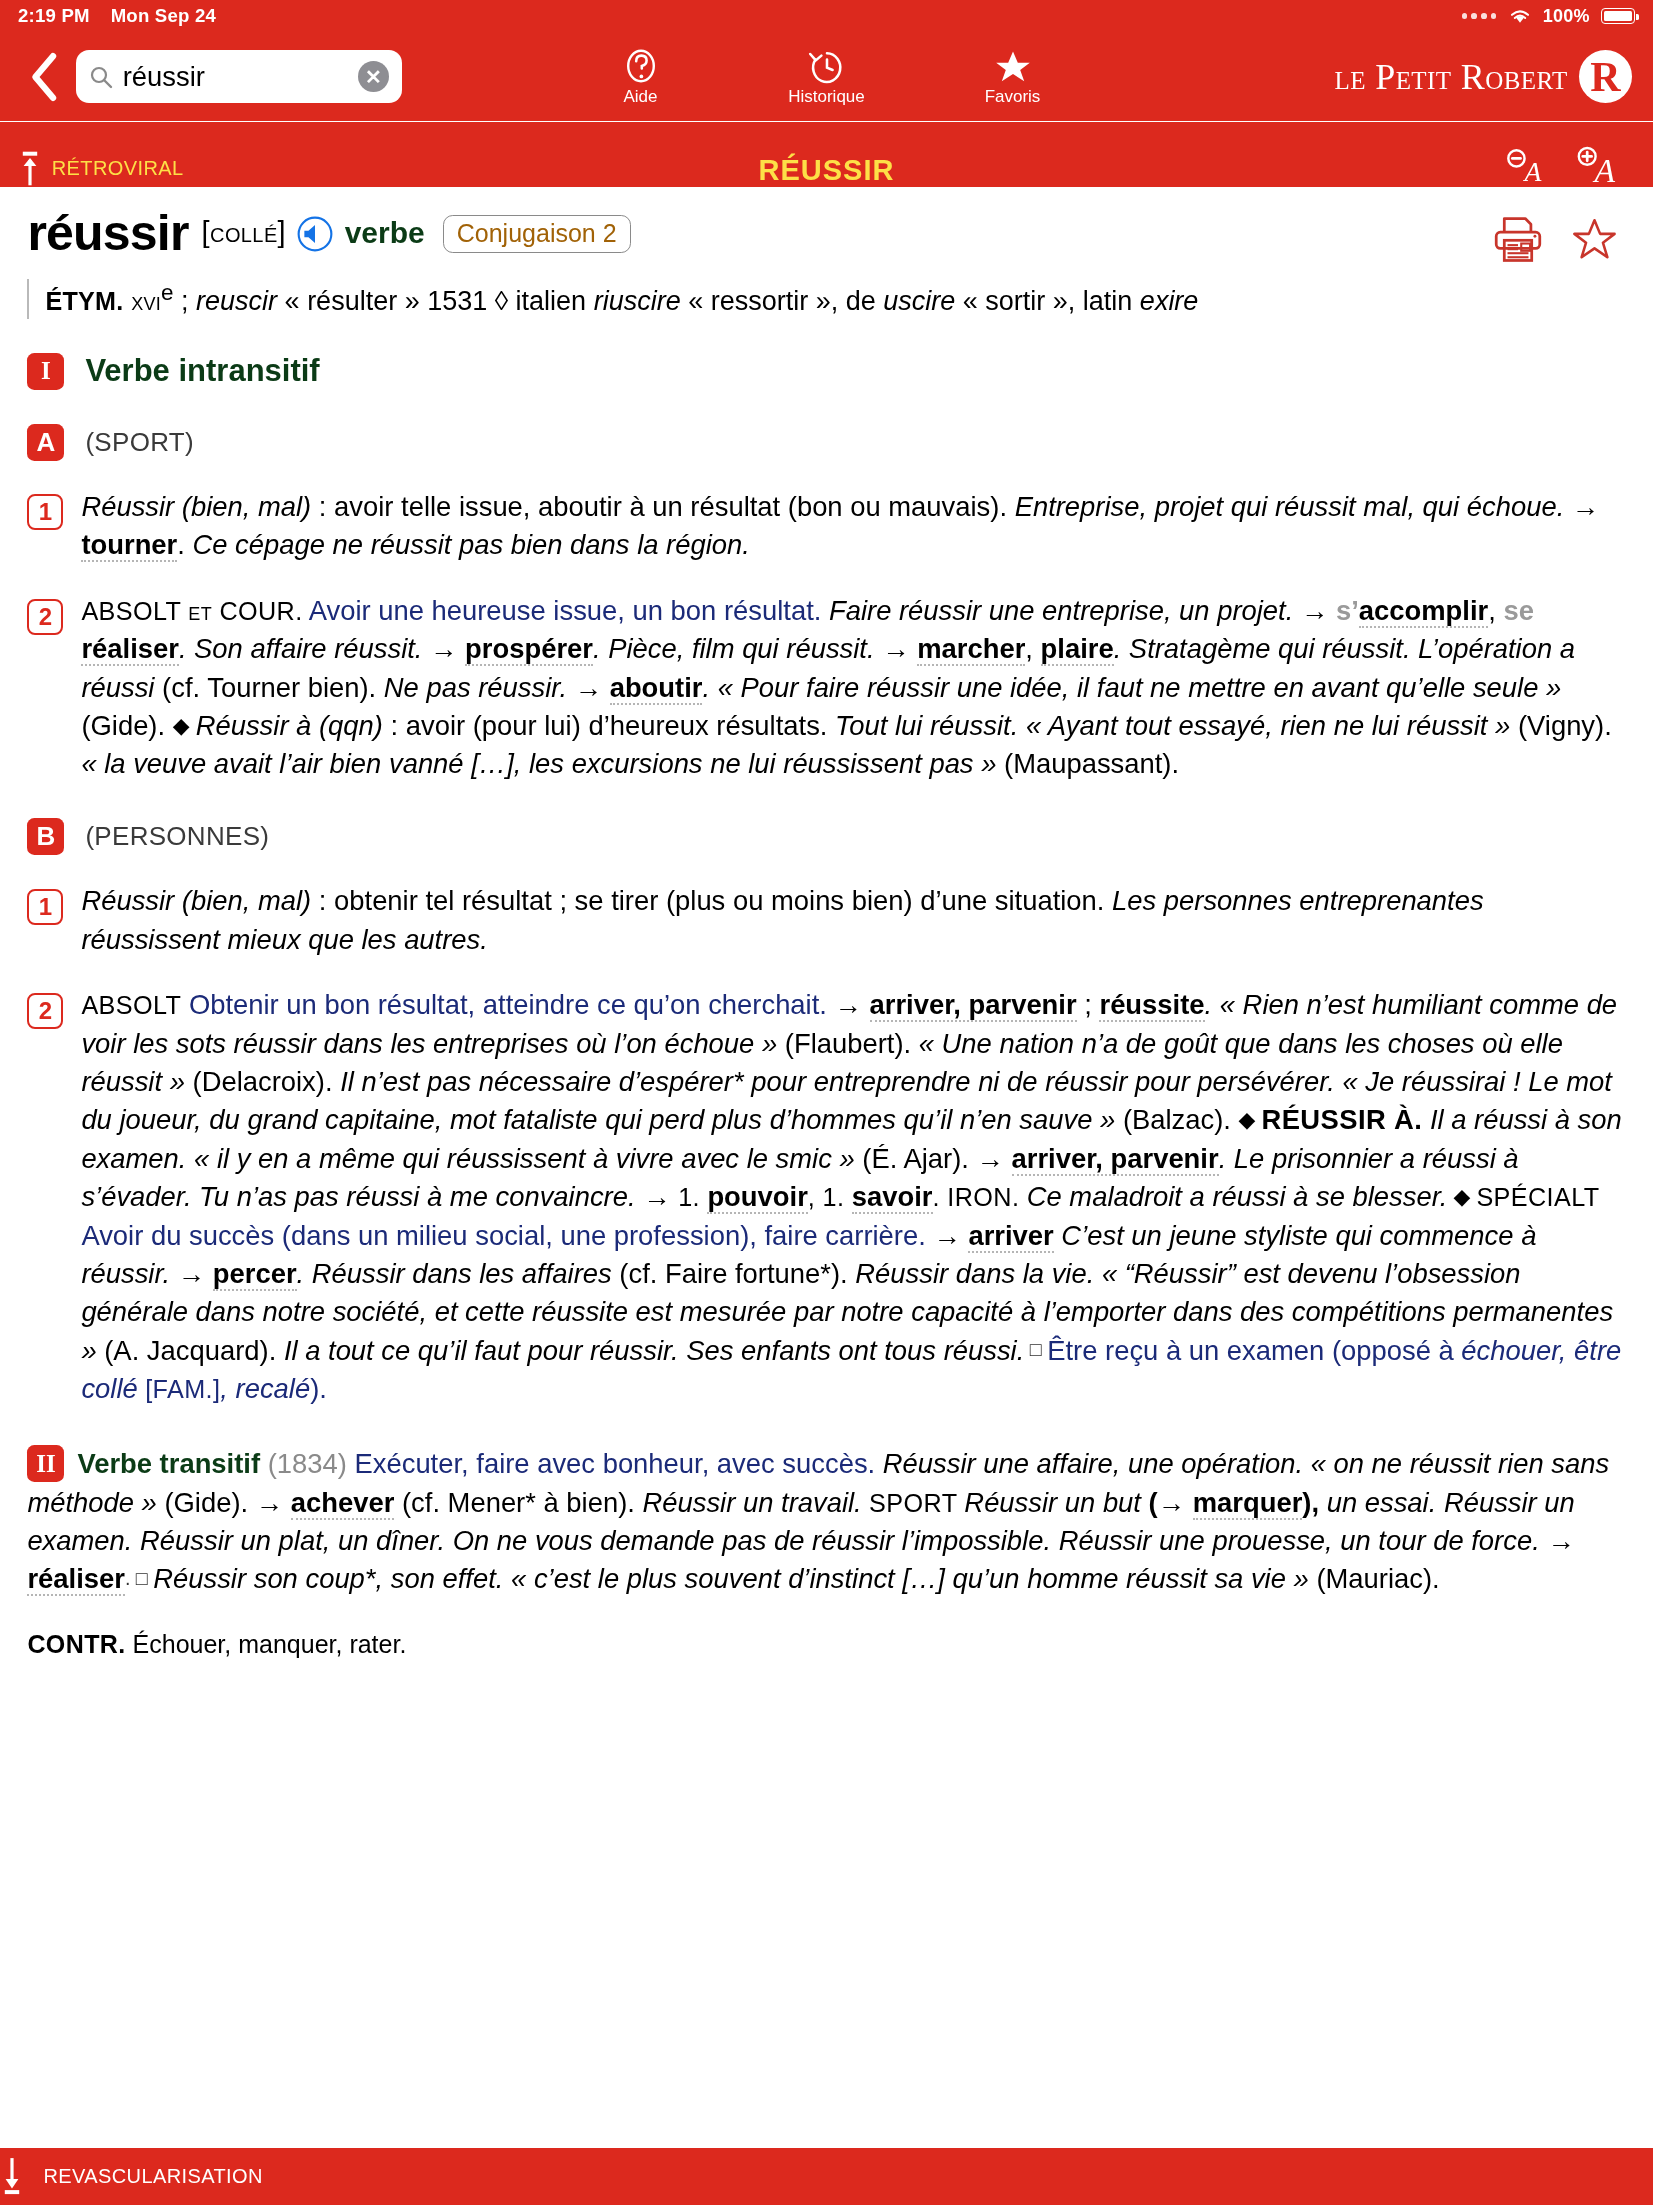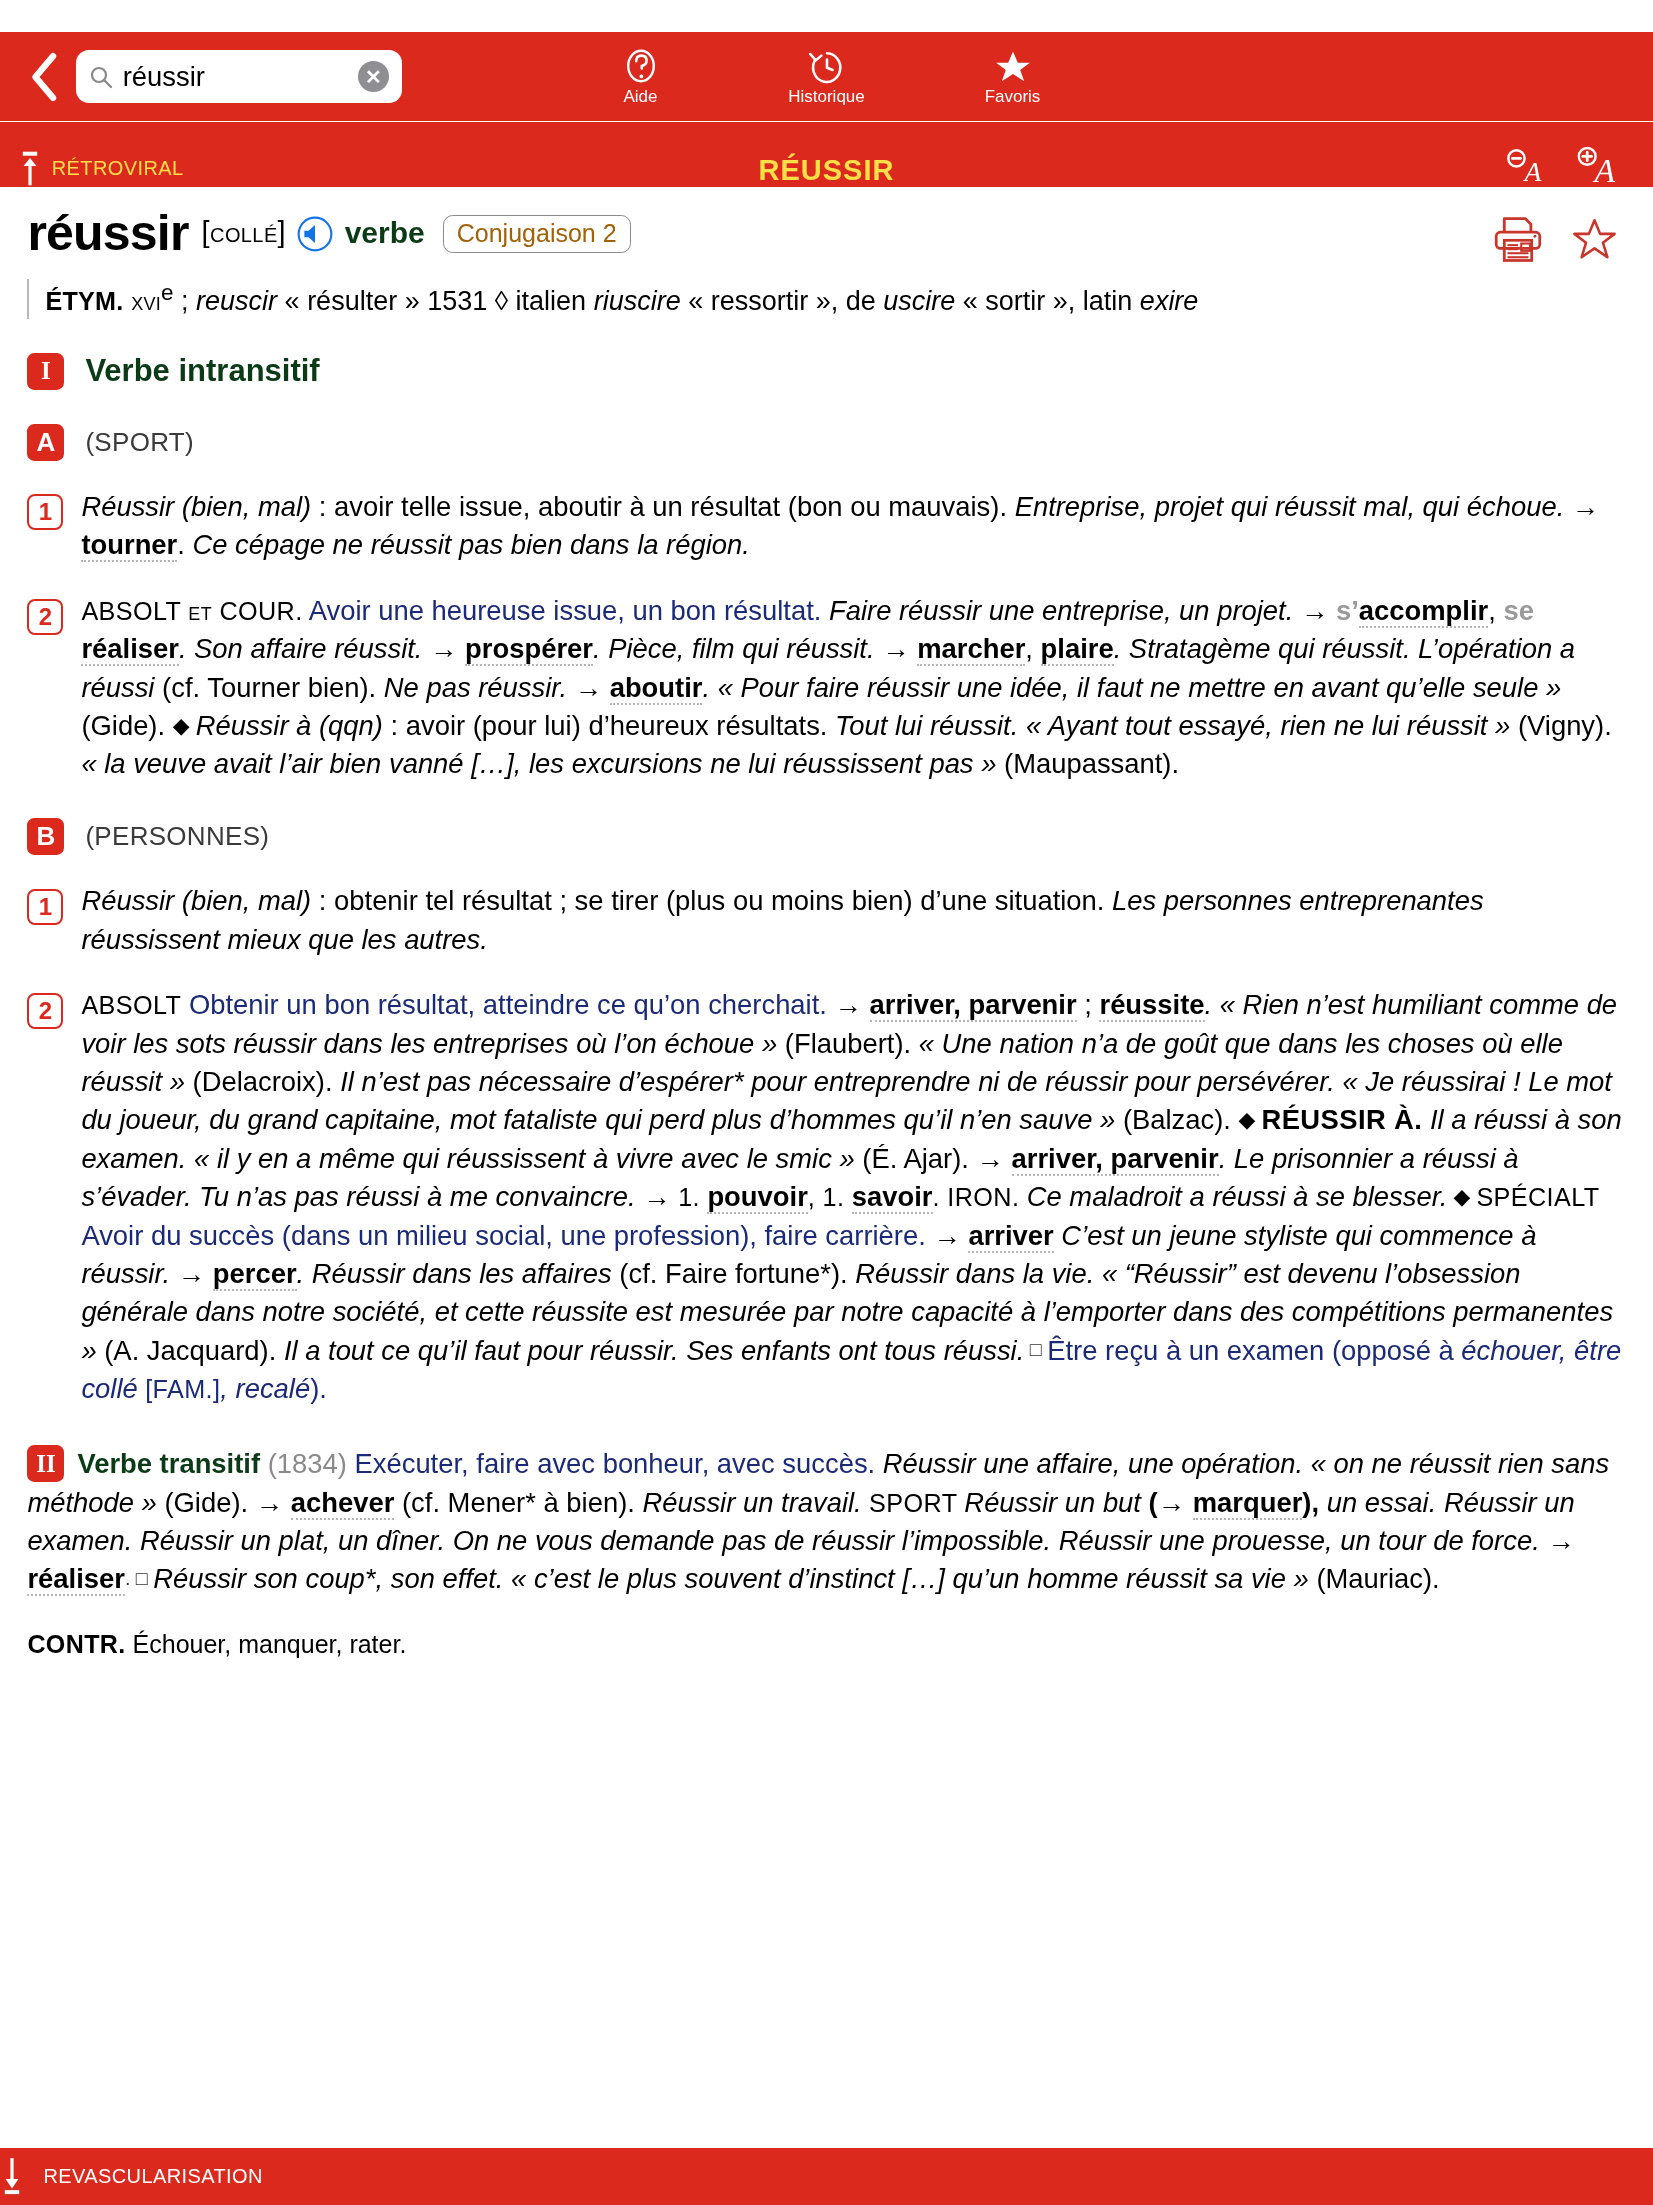--- a/index.html
+++ b/index.html
@@ -154,20 +154,41 @@
     position:absolute; bottom:0; left:0; width:1653px; height:57px;
     background:#DC291E; display:flex; align-items:center; color:#fff;
   }
   .footer .nav-next-label { font-size:20px; letter-spacing:0.4px; margin-left:9.7px; }
 </style>
 </head>
 <body>
 
 <div class="screen">
 
+  <div class="statusbar">
+    <span class="sb-time">2:19 PM</span>
+    <span class="sb-date">Mon Sep 24</span>
+    <div class="sb-right">
+      <span class="sb-dots">
+          <i></i>
+          <i></i>
+          <i></i>
+          <i></i>
+        </span>
+      <svg width="24" height="18" viewBox="0 0 30 22">
+        <path d="M15 19.5 L10 13 Q15 9.5 20 13 Z" fill="#fff"></path>
+        <path d="M5 9.5 Q15 1 25 9.5" stroke="#fff" stroke-width="2.6" fill="none" stroke-linecap="round"></path>
+        <path d="M8.5 13.5 Q15 7.5 21.5 13.5" stroke="#fff" stroke-width="2.4" fill="none" stroke-linecap="round"></path>
+      </svg>
+      <span class="sb-pct">100%</span>
+      <span class="batt">
+          <i></i>
+        </span>
+    </div>
+  </div>
 
   <div class="searchbar">
     <div class="back-chevron">
       <svg width="32" height="52" viewBox="0 0 40 64">
         <path d="M30 6 L8 32 L30 58" stroke="#fff" stroke-width="8" fill="none" stroke-linecap="round" stroke-linejoin="round"></path>
       </svg>
     </div>
 
     <div class="search-field">
       <svg class="mag" viewBox="0 0 24 24">
@@ -196,20 +217,26 @@
         <span class="tool-label">Historique</span>
       </div>
       <div class="tool">
         <svg width="40" height="40" viewBox="0 0 50 50">
           <path d="M25 7 L31 21 L46 21 L34 30 L39 44 L25 35 L11 44 L16 30 L4 21 L19 21 Z" fill="#fff"></path>
         </svg>
         <span class="tool-label">Favoris</span>
       </div>
     </div>
 
+    <div class="brand">
+      <span class="brand-text">le Petit Robert</span>
+      <span class="brand-logo">
+        <span>R</span>
+      </span>
+    </div>
   </div>
 
   <div class="navbar">
     <div class="nav-prev">
       <svg width="24" height="37" viewBox="0 0 30 46">
         <rect x="6" y="2" width="18" height="5" fill="#fff"></rect>
         <line x1="15" y1="44" x2="15" y2="13" stroke="#fff" stroke-width="4"></line>
         <path d="M15 10 L23 20 L7 20 Z" fill="#fff"></path>
       </svg>
       <span class="nav-prev-label">RÉTROVIRAL</span>

